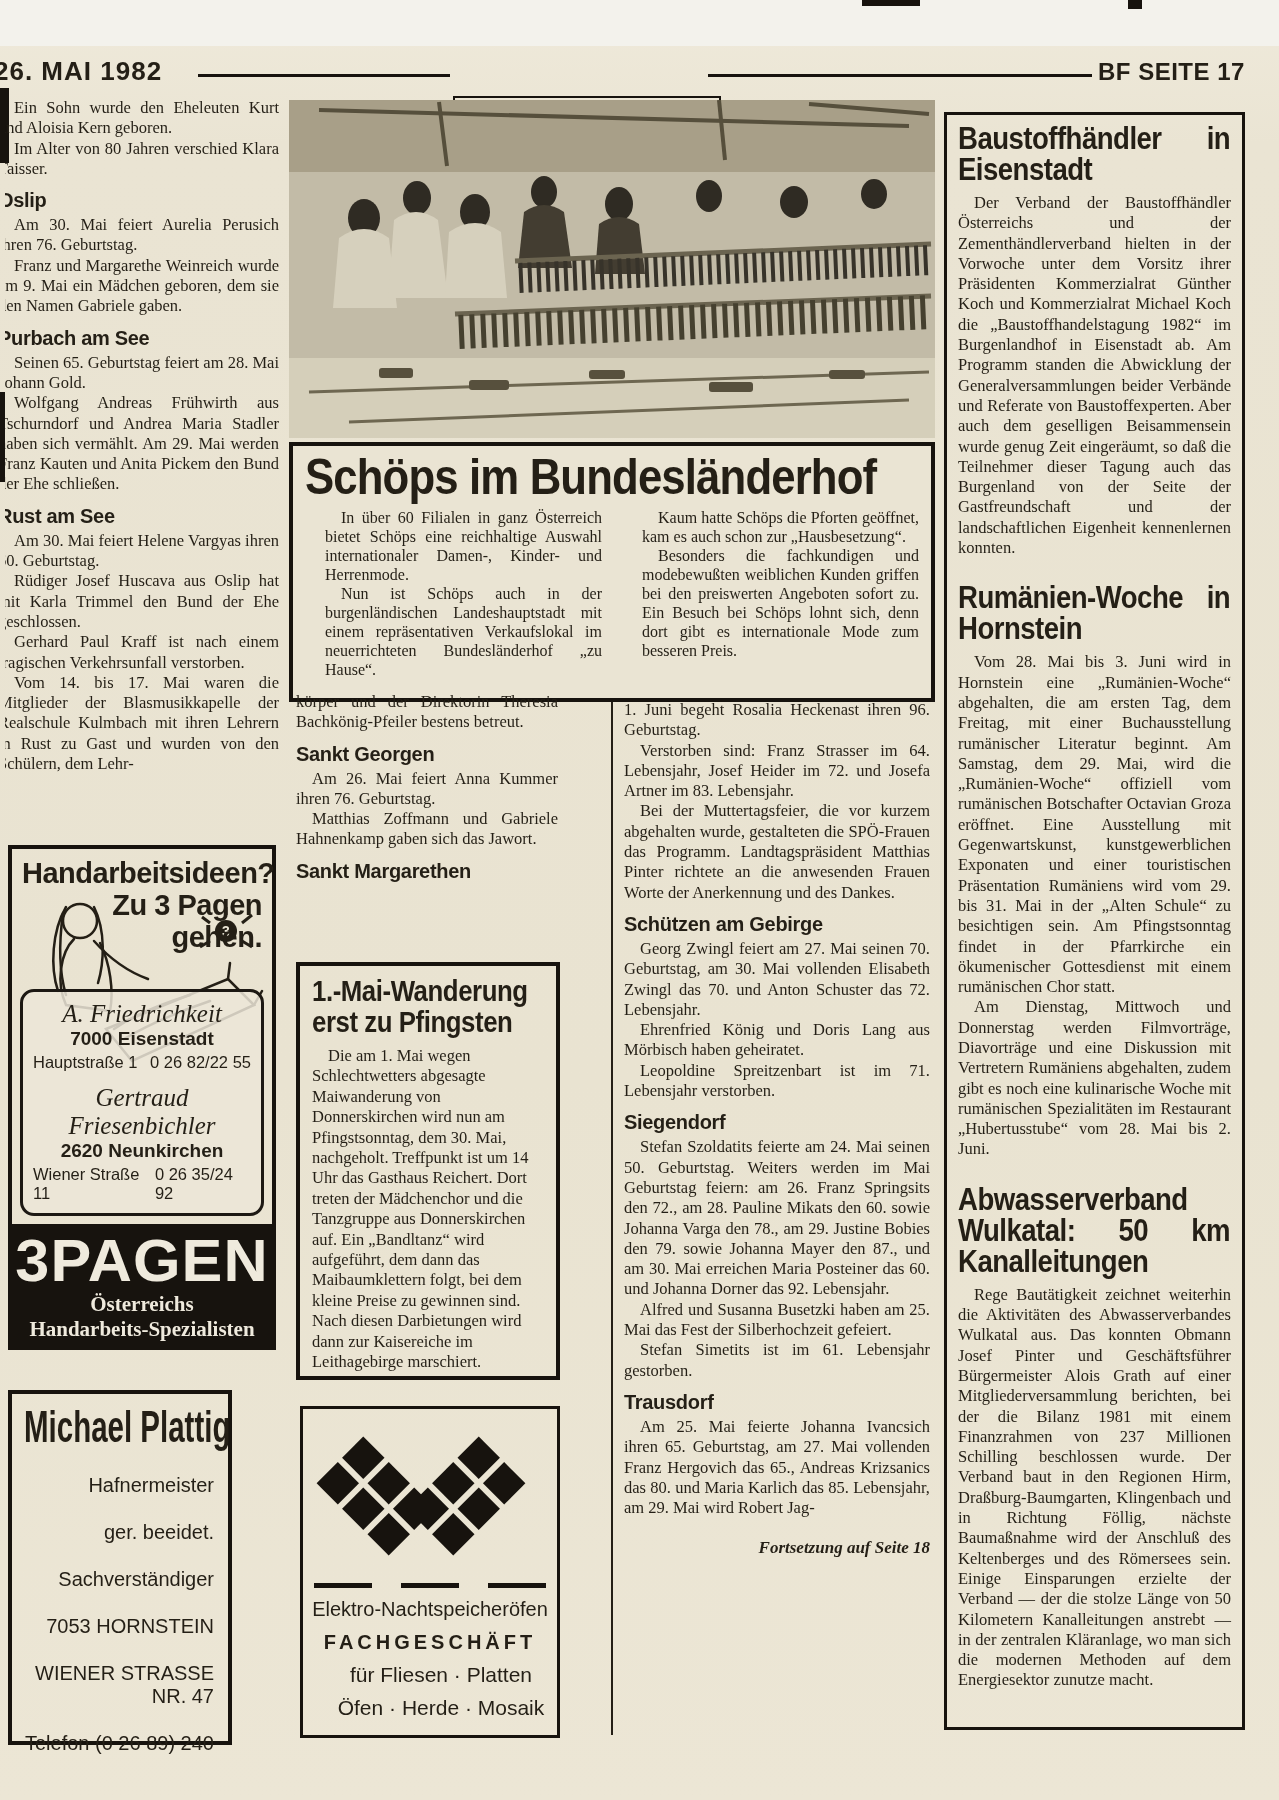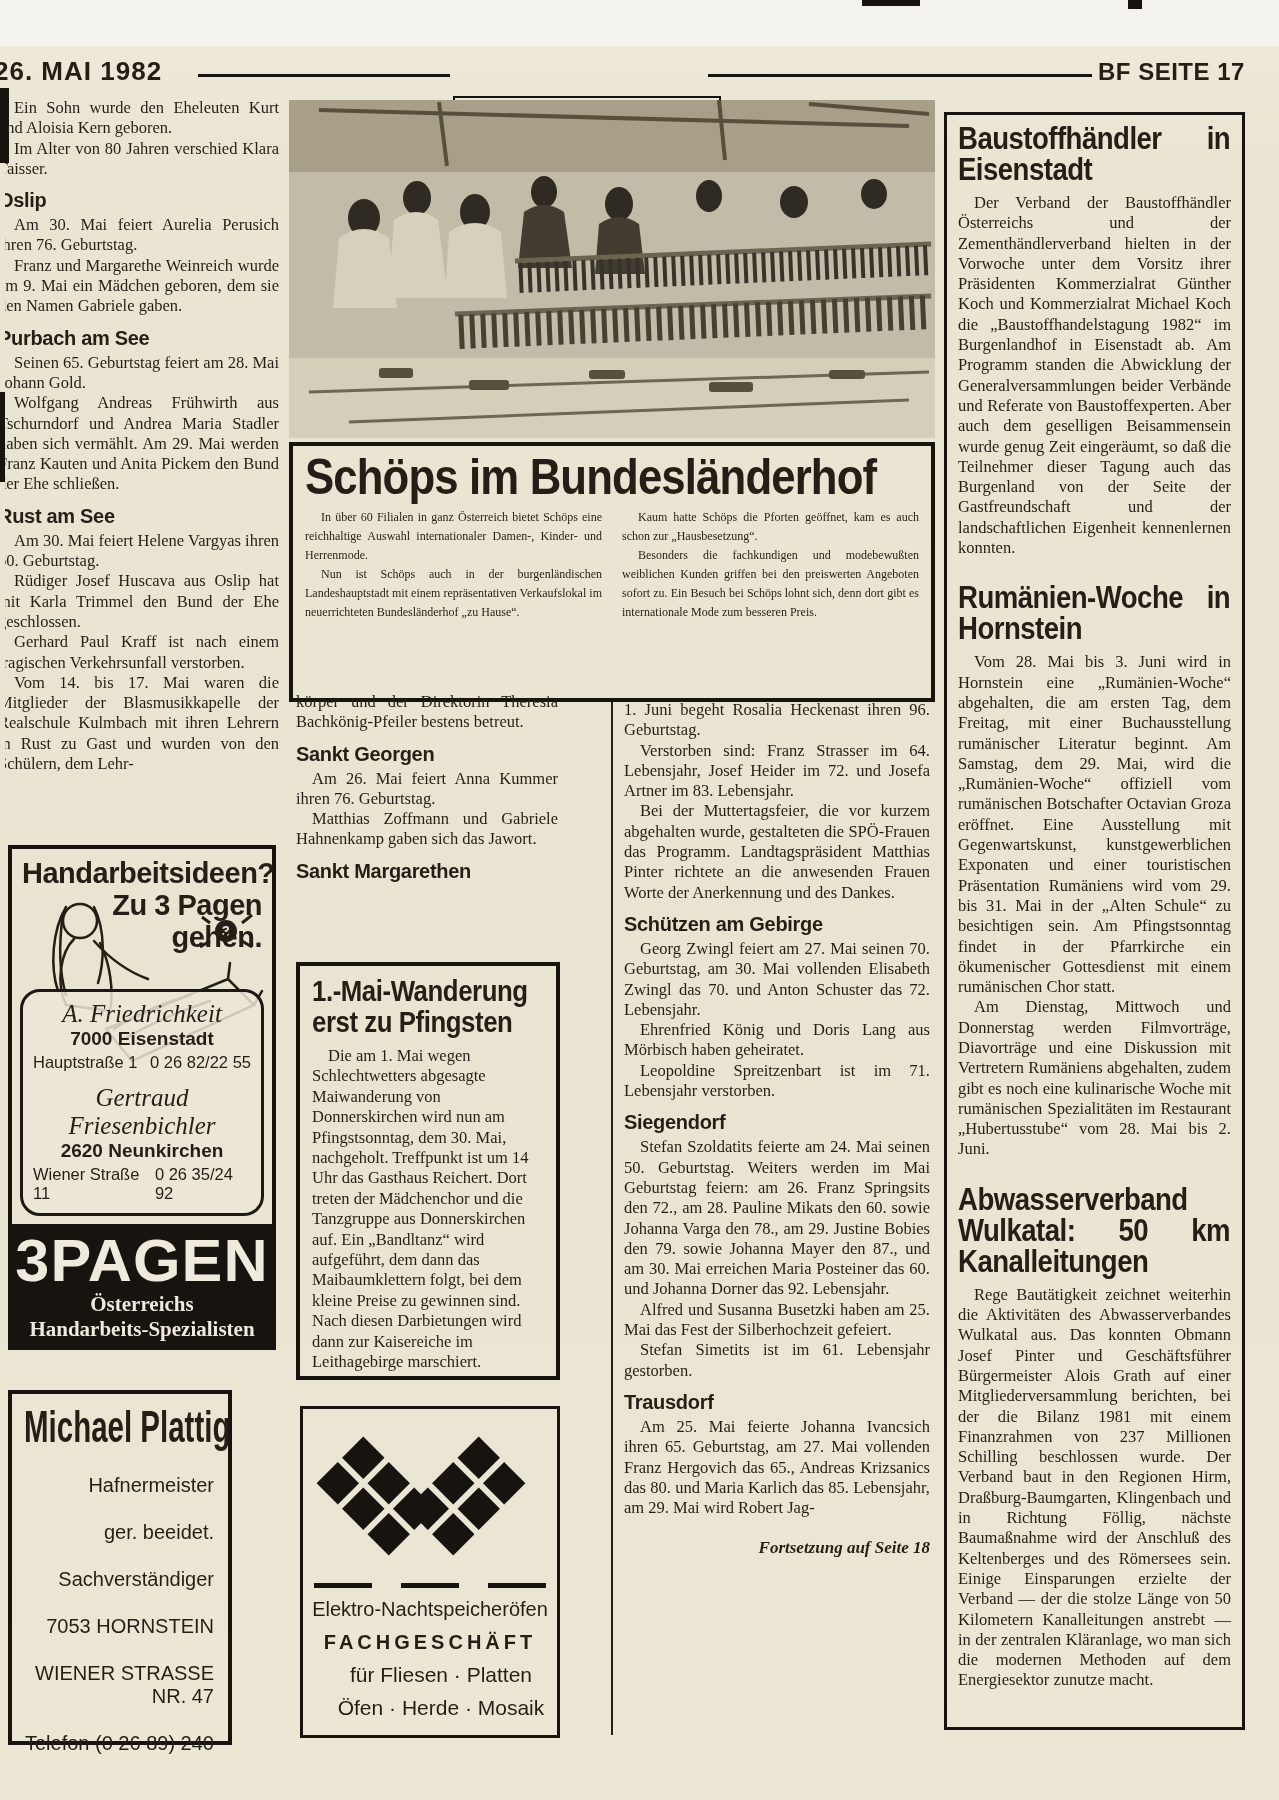--- a/index.html
+++ b/index.html
@@ -41,21 +41,21 @@
   
   .photo{position:absolute;left:289px;top:100px;width:646px;height:338px;}
 
   
   .schoeps{position:absolute;left:289px;top:442px;width:646px;height:260px;
            border:4px solid #17130e;background:#eae4d3;box-sizing:border-box;padding:6px 12px;}
   .schoeps-head{font-family:"Liberation Sans",sans-serif;font-weight:bold;font-size:50px;
                 line-height:50px;letter-spacing:-1px;width:114%;transform:scaleX(.875);
                 transform-origin:0 0;margin:0 0 6px;white-space:nowrap;}
   .schoeps-cols{display:flex;gap:20px;}
-  .schoeps-cols>div{flex:1;font-size:12px;line-height:19px;text-align:justify;}
+  .schoeps-cols>div{flex:1;font-size:16px;line-height:19px;text-align:justify;margin-left:20px;}
 
   
   .maibox{position:absolute;left:296px;top:962px;width:264px;height:418px;
           border:4px solid #17130e;box-sizing:border-box;padding:8px 12px;}
   .mai-head{font-family:"Liberation Sans",sans-serif;font-weight:bold;font-size:29px;
             line-height:31px;letter-spacing:-.5px;width:112%;transform:scaleX(.89);
             transform-origin:0 0;margin:2px 0 8px;}
   .maibox .para{font-size:16.5px;line-height:20.4px;}
 
   
@@ -79,21 +79,21 @@
   .rightbox article+article{margin-top:24px;}
 
   
   .handad{position:absolute;left:8px;top:845px;width:268px;height:383px;
           border:4px solid #17130e;box-sizing:border-box;position:absolute;}
   .hand-head{font-family:"Liberation Sans",sans-serif;font-weight:bold;font-size:29px;
              line-height:32px;letter-spacing:-.5px;text-align:right;white-space:pre-line;
              padding:8px 10px 0;position:relative;z-index:2;}
   .hand-art{position:absolute;left:2px;top:30px;z-index:1;}
   .addrbox{position:absolute;left:8px;right:8px;bottom:8px;border:3px solid #1c1813;
-           border-radius:20px;padding:8px 10px 10px;background:rgba(236,230,216,.85);z-index:3;}
+           border-radius:14px;padding:8px 10px 10px;background:rgba(236,230,216,.85);z-index:3;}
   .aname{font-style:italic;font-size:25px;text-align:center;line-height:28px;}
   .acity{font-family:"Liberation Sans",sans-serif;font-weight:bold;font-size:19px;
          text-align:center;line-height:22px;}
   .arow{display:flex;justify-content:space-between;font-family:"Liberation Sans",sans-serif;
         font-size:16.5px;margin-top:3px;}
   .entry2{margin-top:12px;}
 
   
   .pagen{position:absolute;left:8px;top:1228px;width:268px;height:122px;background:#17130e;
          color:#efeadd;text-align:center;box-sizing:border-box;padding-top:2px;}

